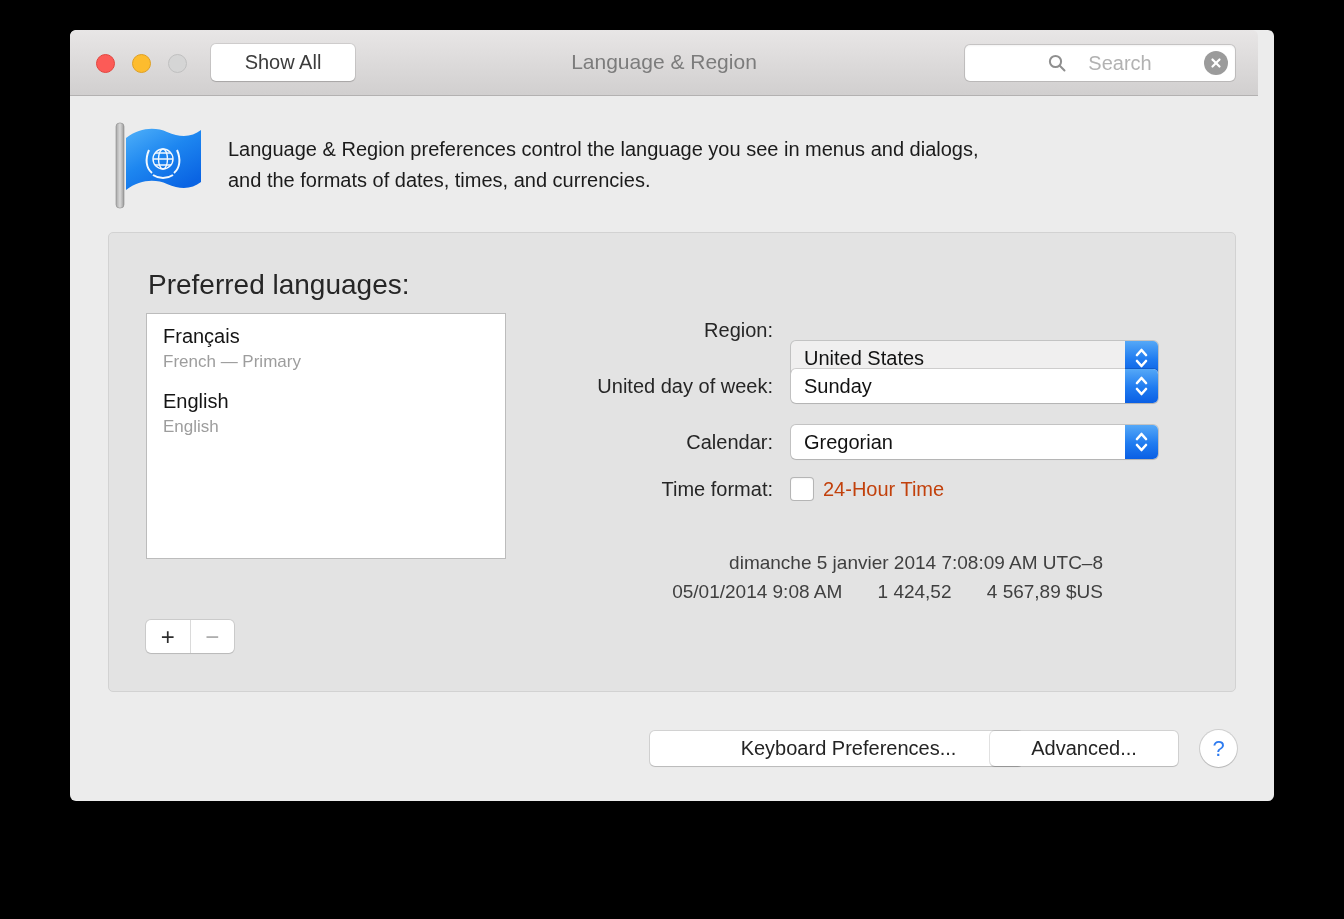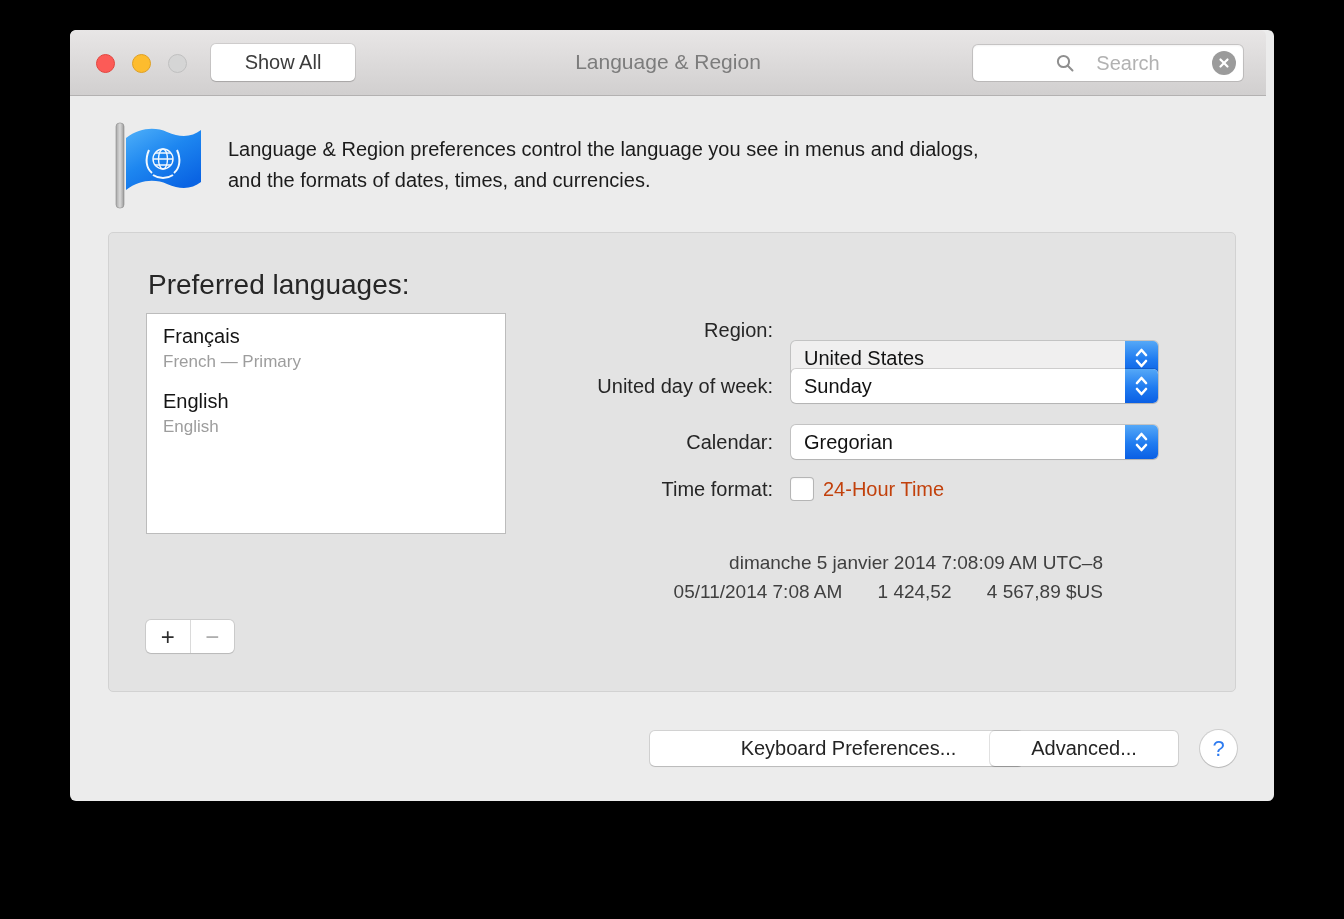--- a/index.html
+++ b/index.html
@@ -9,21 +9,21 @@
     position:relative;overflow:hidden;
     -webkit-font-smoothing:antialiased;
   }
   .window{
     position:absolute;left:70px;top:30px;width:1204px;height:771px;
     background:#ececec;border-radius:6px;overflow:hidden;
     box-shadow:0 30px 70px rgba(0,0,0,.65),0 0 1px rgba(0,0,0,.7);
   }
   
   .toolbar{
-    position:absolute;left:0;top:0;right:8px;height:65px;
+    position:absolute;left:0;top:0;right:16px;height:65px;
     background:linear-gradient(#e8e6e6,#d1cfcf);
     border-bottom:1px solid #b3b1b1;
     border-radius:6px 6px 0 0;
   }
   .tl{position:absolute;top:24px;width:19px;height:19px;border-radius:50%;box-sizing:border-box;}
   .tl-red{left:26px;background:#fc5b57;border:1px solid #e2463f;}
   .tl-yellow{left:62px;background:#fdbc2e;border:1px solid #dfa023;}
   .tl-gray{left:98px;background:#d5d5d5;border:1px solid #c0c0c0;}
   .show-all{
     position:absolute;left:141px;top:14px;width:144px;height:37px;
@@ -51,21 +51,21 @@
   
   .flag{position:absolute;left:33px;top:86px;}
   .desc{position:absolute;left:158px;top:104px;font-size:20px;line-height:31px;color:#1b1b1b;}
   
   .panel{
     position:absolute;left:38px;top:202px;width:1128px;height:460px;
     background:#e3e3e3;border:1px solid #d2d2d2;border-radius:5px;box-sizing:border-box;
   }
   .pl-label{position:absolute;left:39px;top:36px;font-size:28px;color:#262626;}
   .listbox{
-    position:absolute;left:37px;top:80px;width:360px;height:221px;
+    position:absolute;left:37px;top:80px;width:360px;height:246px;
     background:#fff;border:1px solid #bcbcbc;box-sizing:border-box;overflow:hidden;
   }
   .lang-item{padding:11px 0 0 16px;}
   .lang-item + .lang-item{padding-top:18px;}
   .lang-name{font-size:20px;color:#141414;}
   .lang-detail{font-size:17px;color:#9d9d9d;margin-top:4px;}
   .seg{
     position:absolute;left:37px;top:387px;width:88px;height:33px;
     background:#fff;border-radius:5px;display:flex;
     box-shadow:0 0 0 1px rgba(0,0,0,.10),0 1px 1px rgba(0,0,0,.09);
@@ -235,21 +235,21 @@
       </span>
     </div>
 
     <div class="row-label" style="top:240px;line-height:32px;">Time format:</div>
     <div class="checkbox"></div>
     <div class="cb-label">24-Hour Time</div>
 
     <div class="preview">
       <div>dimanche 5 janvier 2014 7:08:09 AM UTC–8</div>
       <div>
-        <span>05/11/2014 7:08 AM</span>
+        <span>05/01/2014 9:08 AM</span>
         <span class="gap">1 424,52</span>
         <span class="gap">4 567,89 $US</span>
       </div>
     </div>
   </div>
 
   <div class="btn btn-keyboard">
     <span>Keyboard Preferences...</span>
   </div>
   <div class="btn btn-advanced">

